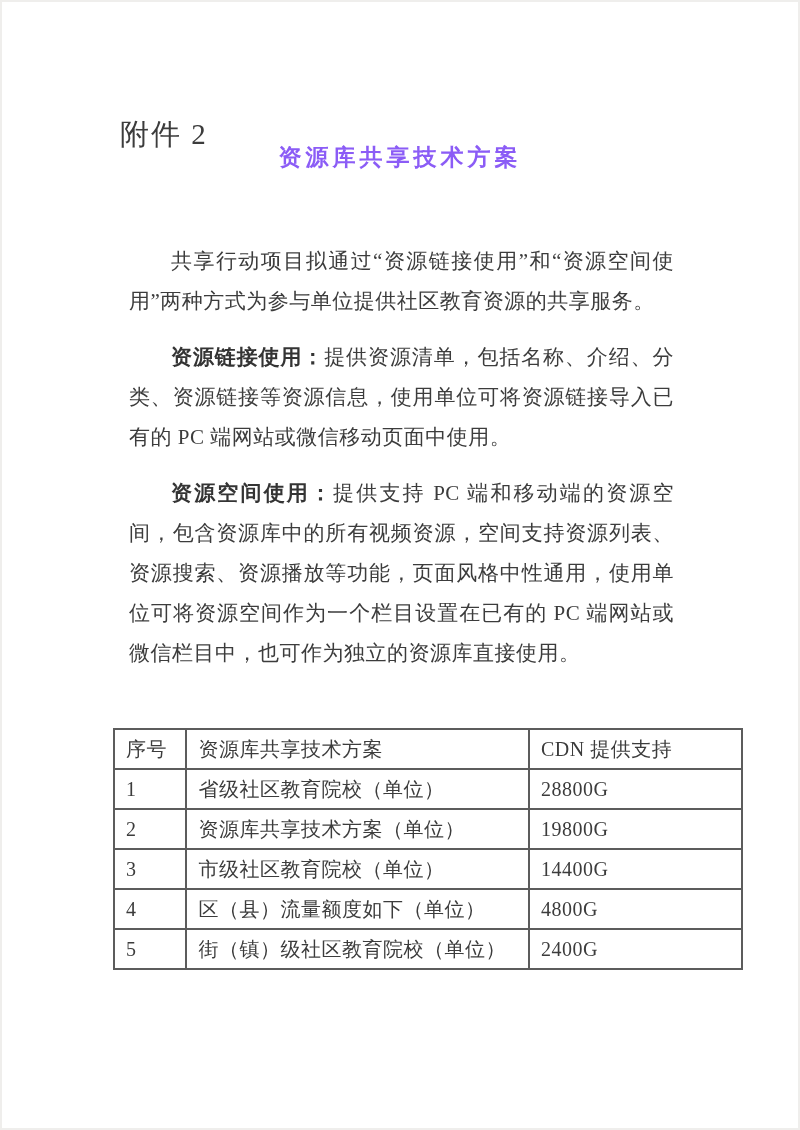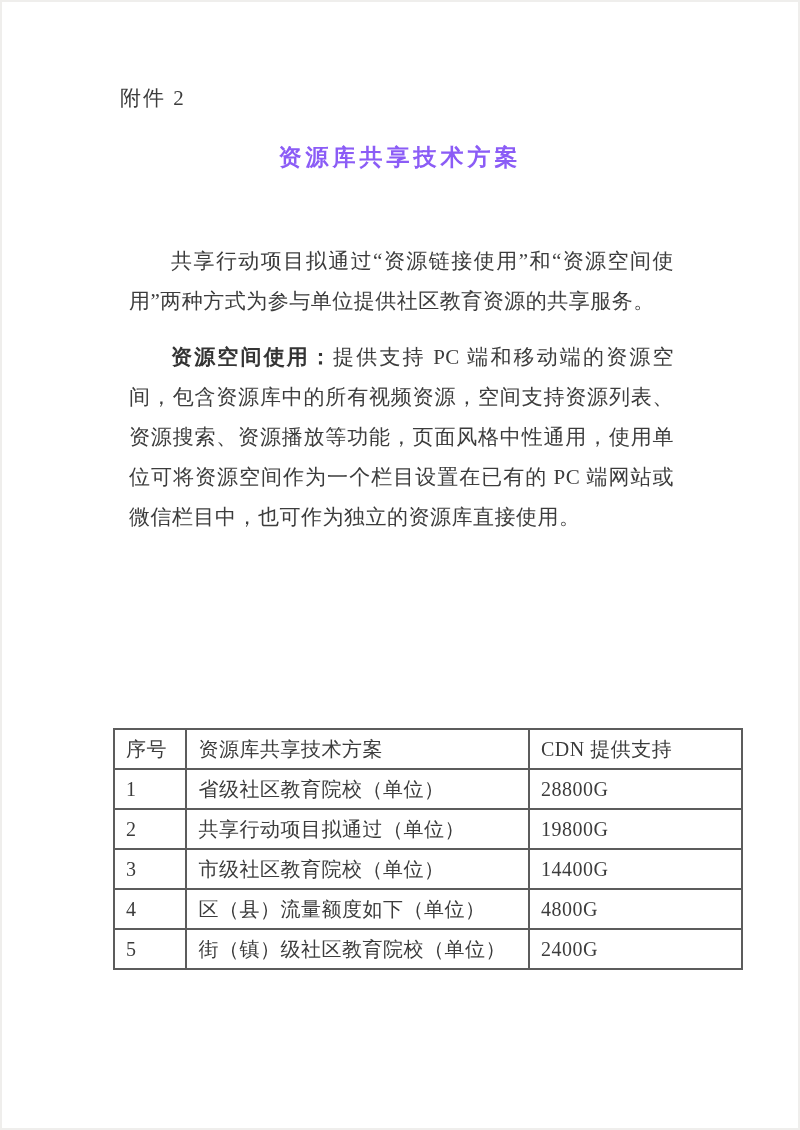--- a/index.html
+++ b/index.html
@@ -13,22 +13,22 @@
     height: 1130px;
     background: #ffffff;
     box-shadow: inset 0 0 0 2px #efeeec;
     font-family: "Liberation Serif", "DejaVu Serif", serif;
     color: #3c3c3c;
     overflow: hidden;
   }
   .attachment-label {
     position: absolute;
     left: 120px;
-    top: 84px;
-    font-size: 21px;
+    top: 115px;
+    font-size: 29px;
     letter-spacing: 2px;
     white-space: pre;
   }
   .doc-title {
     position: absolute;
     left: 0;
     top: 142px;
     width: 800px;
     text-align: center;
     font-size: 23px;
@@ -86,20 +86,23 @@
 
   <div class="attachment-label">附件 2</div>
 
   <div class="doc-title">资源库共享技术方案</div>
 
   <div class="body-text">
     <p>
       <span>共享行动项目拟通过“资源链接使用”和“资源空间使用”两种方式为参与单位提供社区教育资源的共享服务。</span>
     </p>
     <p>
+      <span class="para-lead">资源链接使用：</span><span>提供资源清单，包括名称、介绍、分类、资源链接等资源信息，使用单位可将资源链接导入已有的 PC 端网站或微信移动页面中使用。</span>
+    </p>
+    <p>
       <span class="para-lead">资源空间使用：</span><span>提供支持 PC 端和移动端的资源空间，包含资源库中的所有视频资源，空间支持资源列表、资源搜索、资源播放等功能，页面风格中性通用，使用单位可将资源空间作为一个栏目设置在已有的 PC 端网站或微信栏目中，也可作为独立的资源库直接使用。</span>
     </p>
   </div>
 
   <table class="cdn-table">
     <colgroup>
       <col class="col-index">
       <col class="col-category">
       <col class="col-quota">
     </colgroup>
@@ -111,21 +114,21 @@
       </tr>
     </thead>
     <tbody>
       <tr>
         <td>1</td>
         <td>省级社区教育院校（单位）</td>
         <td>28800G</td>
       </tr>
       <tr>
         <td>2</td>
-        <td>共享行动项目拟通过（单位）</td>
+        <td>资源库共享技术方案（单位）</td>
         <td>19800G</td>
       </tr>
       <tr>
         <td>3</td>
         <td>市级社区教育院校（单位）</td>
         <td>14400G</td>
       </tr>
       <tr>
         <td>4</td>
         <td>区（县）流量额度如下（单位）</td>

